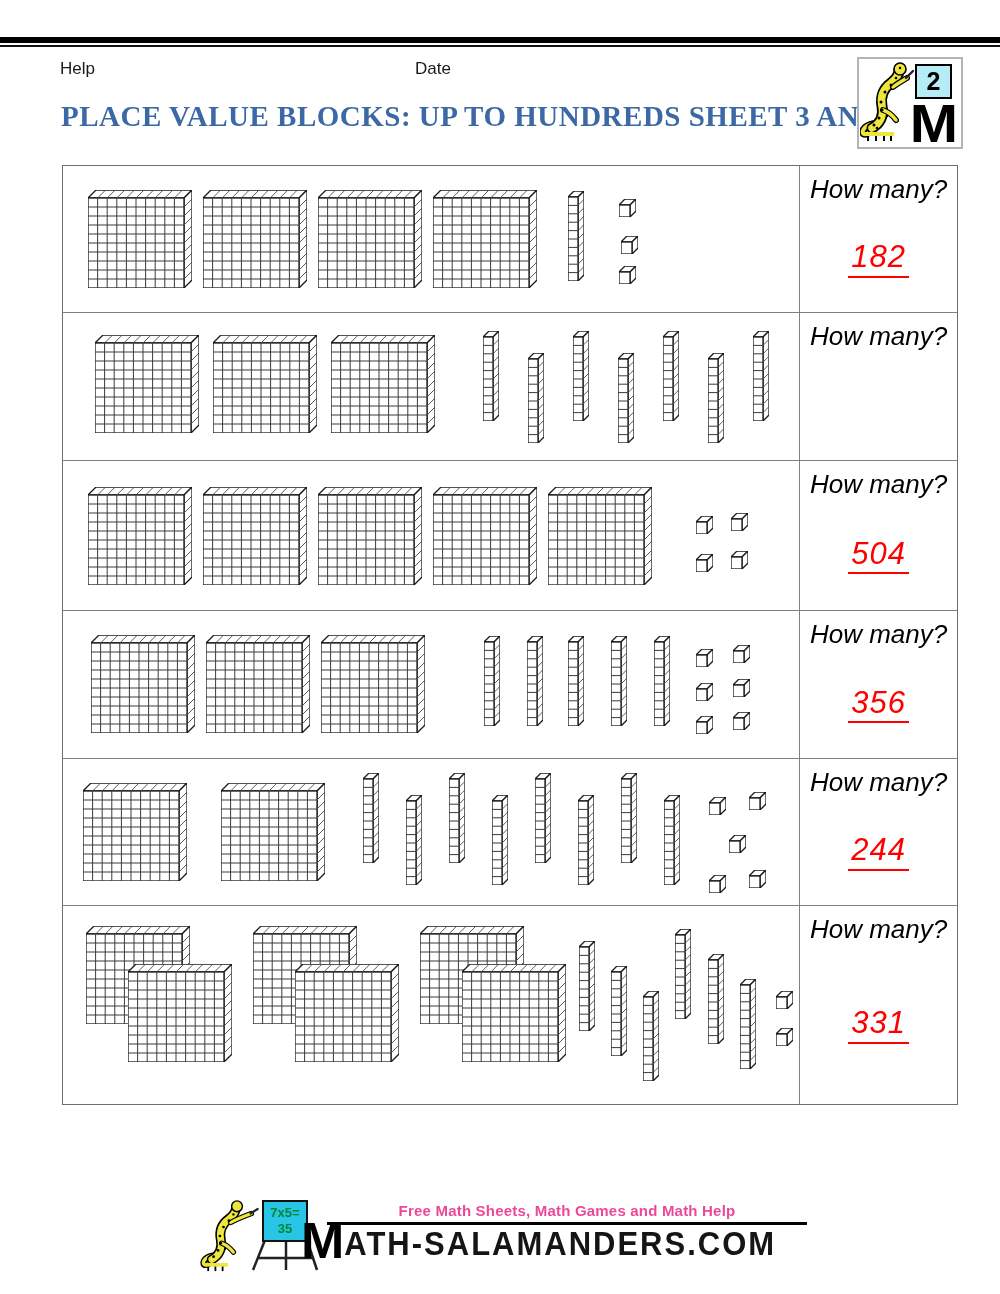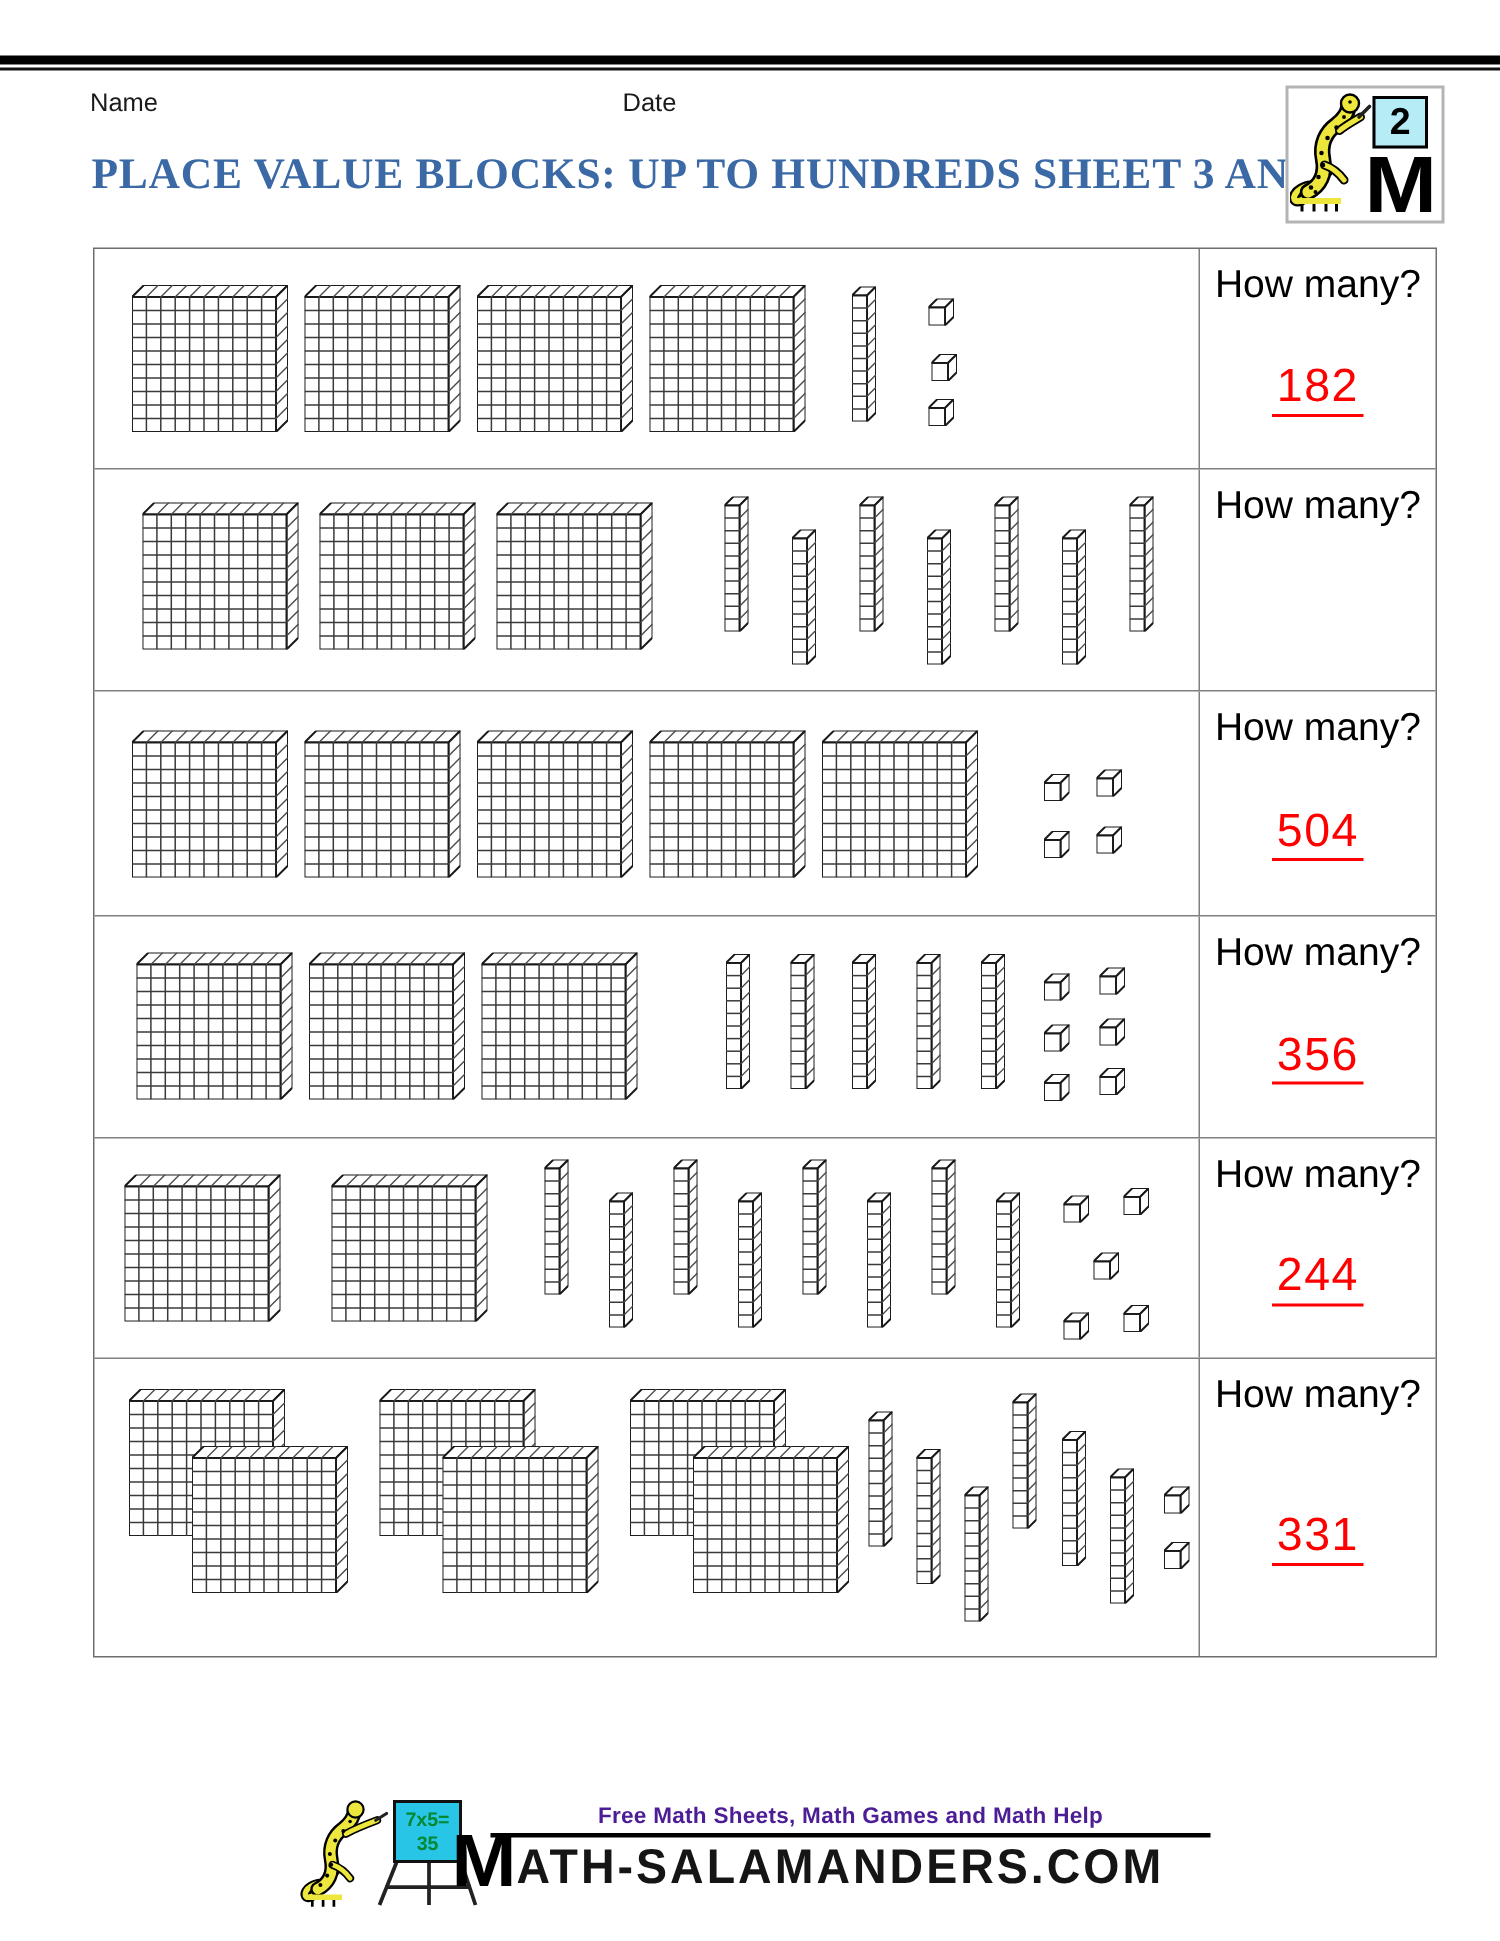--- a/index.html
+++ b/index.html
@@ -31,57 +31,57 @@
   .badge-m{position:absolute;right:3px;bottom:-6px;font-size:58px;font-weight:900;
     line-height:1;color:#000;transform:scaleY(.92);}
   .badge-2box{position:absolute;top:5px;right:9px;width:33px;height:31px;
     background:var(--badge-cyan);border:2px solid #000;display:flex;
     align-items:center;justify-content:center;font-size:25px;font-weight:700;color:#000;}
   .badge-sala{position:absolute;left:1px;top:3px;}
 
   
   .ws-table{position:absolute;left:62px;top:165px;width:896px;
     border:1px solid #6e6e6e;box-sizing:border-box;background:#fff;}
-  .ws-row{display:flex;box-sizing:border-box;border-bottom:1px solid var(--table-border);}
+  .ws-row{display:flex;box-sizing:border-box;border-bottom:1px solid var(--table-border);font-style:italic;}
   .ws-row:last-child{border-bottom:none;}
   .blocks-cell{position:relative;width:737px;box-sizing:border-box;}
   .answer-cell{width:158px;box-sizing:border-box;border-left:1px solid var(--table-border);
     display:flex;flex-direction:column;align-items:center;}
   .question{font-size:26px;color:#000;margin-top:8px;white-space:nowrap;}
   .answer-wrap{flex:1;display:flex;align-items:center;}
   .answer{font-size:31px;letter-spacing:1px;color:var(--answer-red);
     border-bottom:2px solid var(--answer-red);padding:0 3px 1px 3px;line-height:1.15;}
 
   .blk-pos{position:absolute;line-height:0;}
   .face{fill:#fff;stroke:#1a1a1a;stroke-width:1.3;}
   .grid line{stroke:#3a3a3a;stroke-width:1;}
   .tick line{stroke:#4a4a4a;stroke-width:.9;}
 
   
   .site-footer{position:absolute;left:0;top:1198px;width:1000px;
     display:flex;justify-content:center;align-items:flex-start;gap:4px;}
   .footer-logo-left{position:relative;width:130px;height:76px;flex:0 0 auto;}
   .footer-right{display:flex;flex-direction:column;align-items:flex-start;width:480px;}
-  .tagline{font-size:15px;font-weight:700;color:#4c1d95;letter-spacing:.2px;
+  .tagline{font-size:15px;font-weight:700;color:#ec4899;letter-spacing:.2px;
     align-self:center;margin-top:4px;}
   .footer-rule{width:480px;height:3px;background:#000;margin-top:3px;}
   .wordmark{display:flex;align-items:flex-end;margin-top:-6px;margin-left:-26px;}
   .wm-m{font-size:52px;font-weight:900;line-height:.85;color:#000;transform:scaleY(.95);}
   .wm-rest{font-size:31px;font-weight:700;letter-spacing:2px;color:#151515;
     line-height:1;padding-bottom:3px;transform:scaleY(1.05);}
 </style>
 </head>
 <body>
 
 <div class="top-rule">
   <div class="thick"></div>
     <div class="thin"></div>
 </div>
 
-<span class="hdr-label name-label">Name</span>
+<span class="hdr-label name-label">Help</span>
 <span class="hdr-label date-label">Date</span>
 
 <h1 class="page-title">PLACE VALUE BLOCKS: UP TO HUNDREDS SHEET 3 ANSWERS</h1>
 
 <div class="grade-badge">
   <svg class="badge-sala" width="58" height="82" viewBox="0 0 58 82">
     <path d="M10,70 C2,76 0,68 7,64 C14,60 18,62 15,66" fill="none" stroke="#000" stroke-width="7" stroke-linecap="round"></path>
     <path d="M10,70 C2,76 0,68 7,64 C14,60 18,62 15,66" fill="none" stroke="var(--salamander-yellow)" stroke-width="4" stroke-linecap="round"></path>
     <path d="M12,66 C20,62 24,54 22,44 C20,34 24,26 31,21 C36,17 39,12 39,8" fill="none" stroke="#000" stroke-width="11" stroke-linecap="round"></path>
     <path d="M12,66 C20,62 24,54 22,44 C20,34 24,26 31,21 C36,17 39,12 39,8" fill="none" stroke="var(--salamander-yellow)" stroke-width="7.5" stroke-linecap="round"></path>

